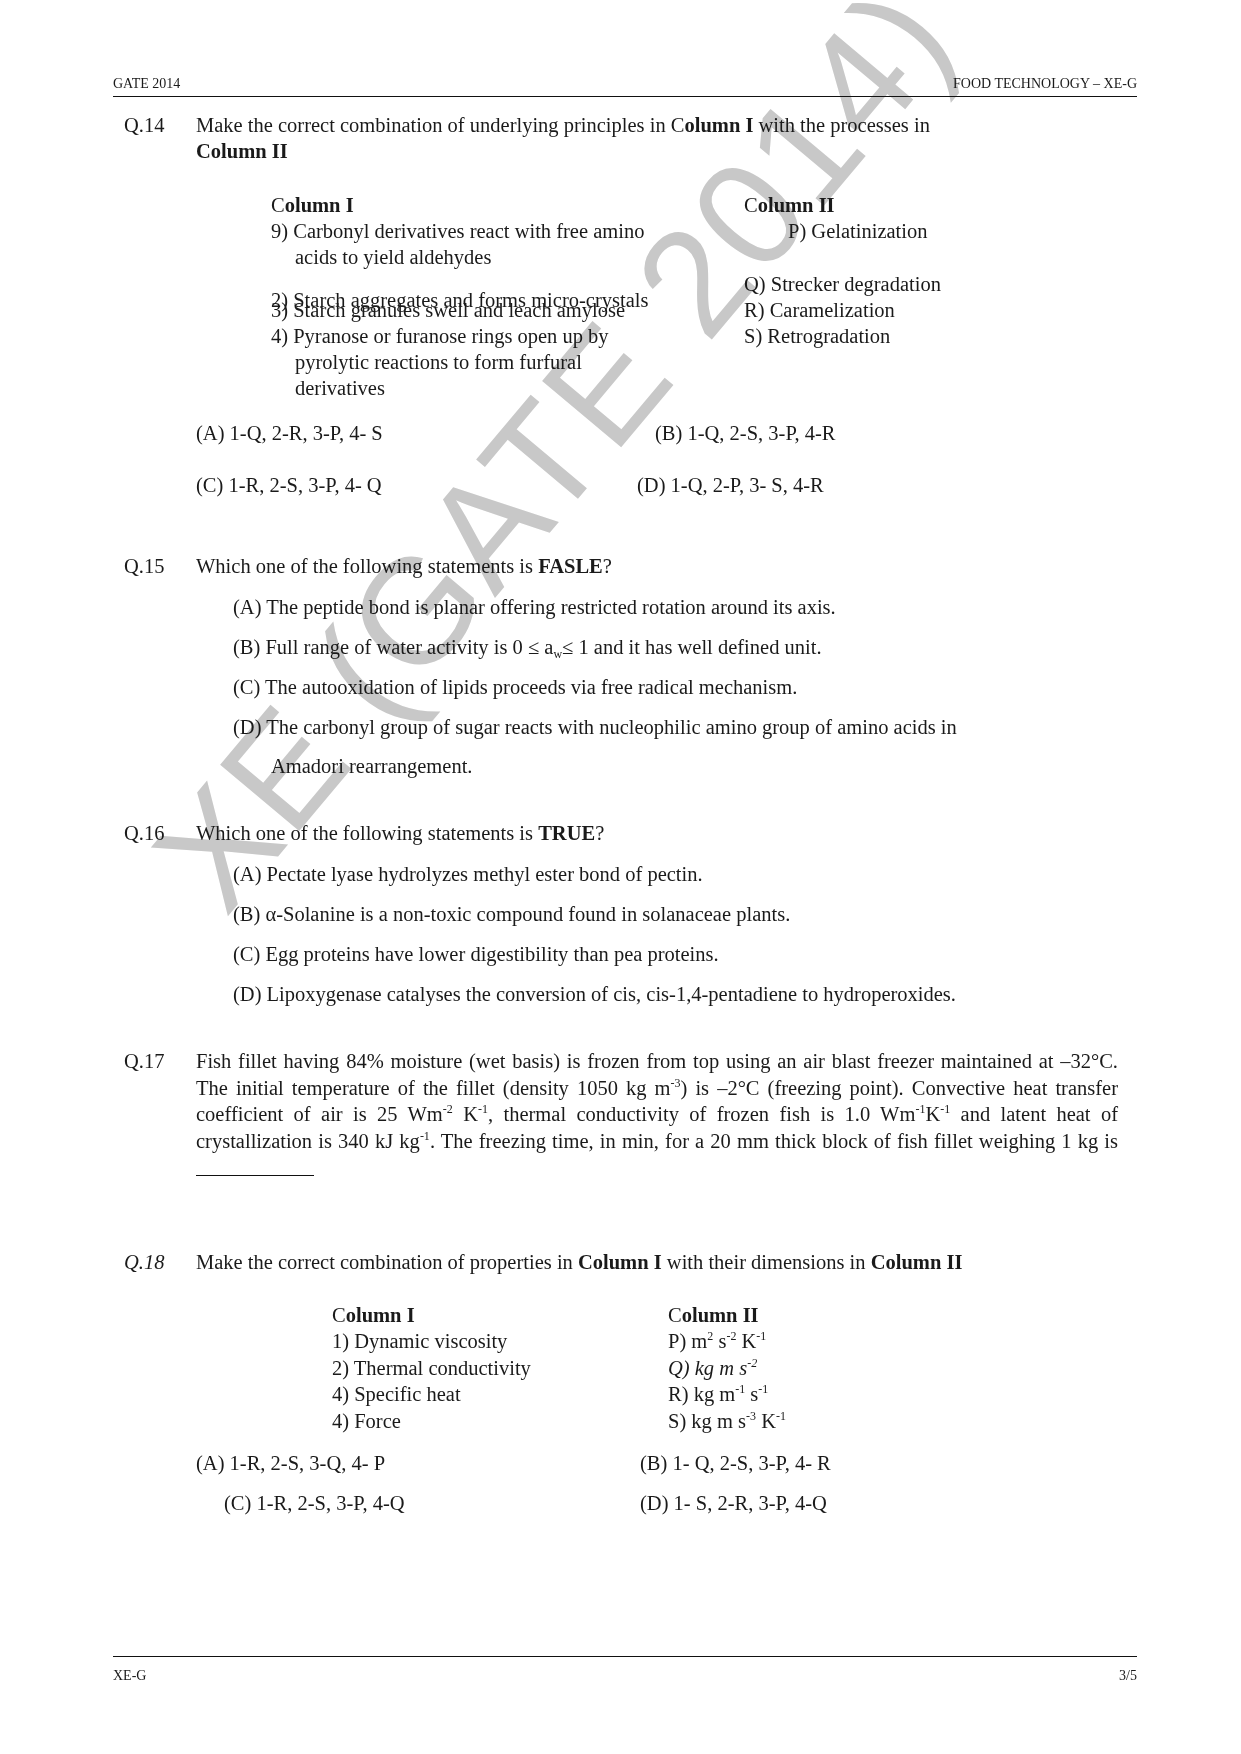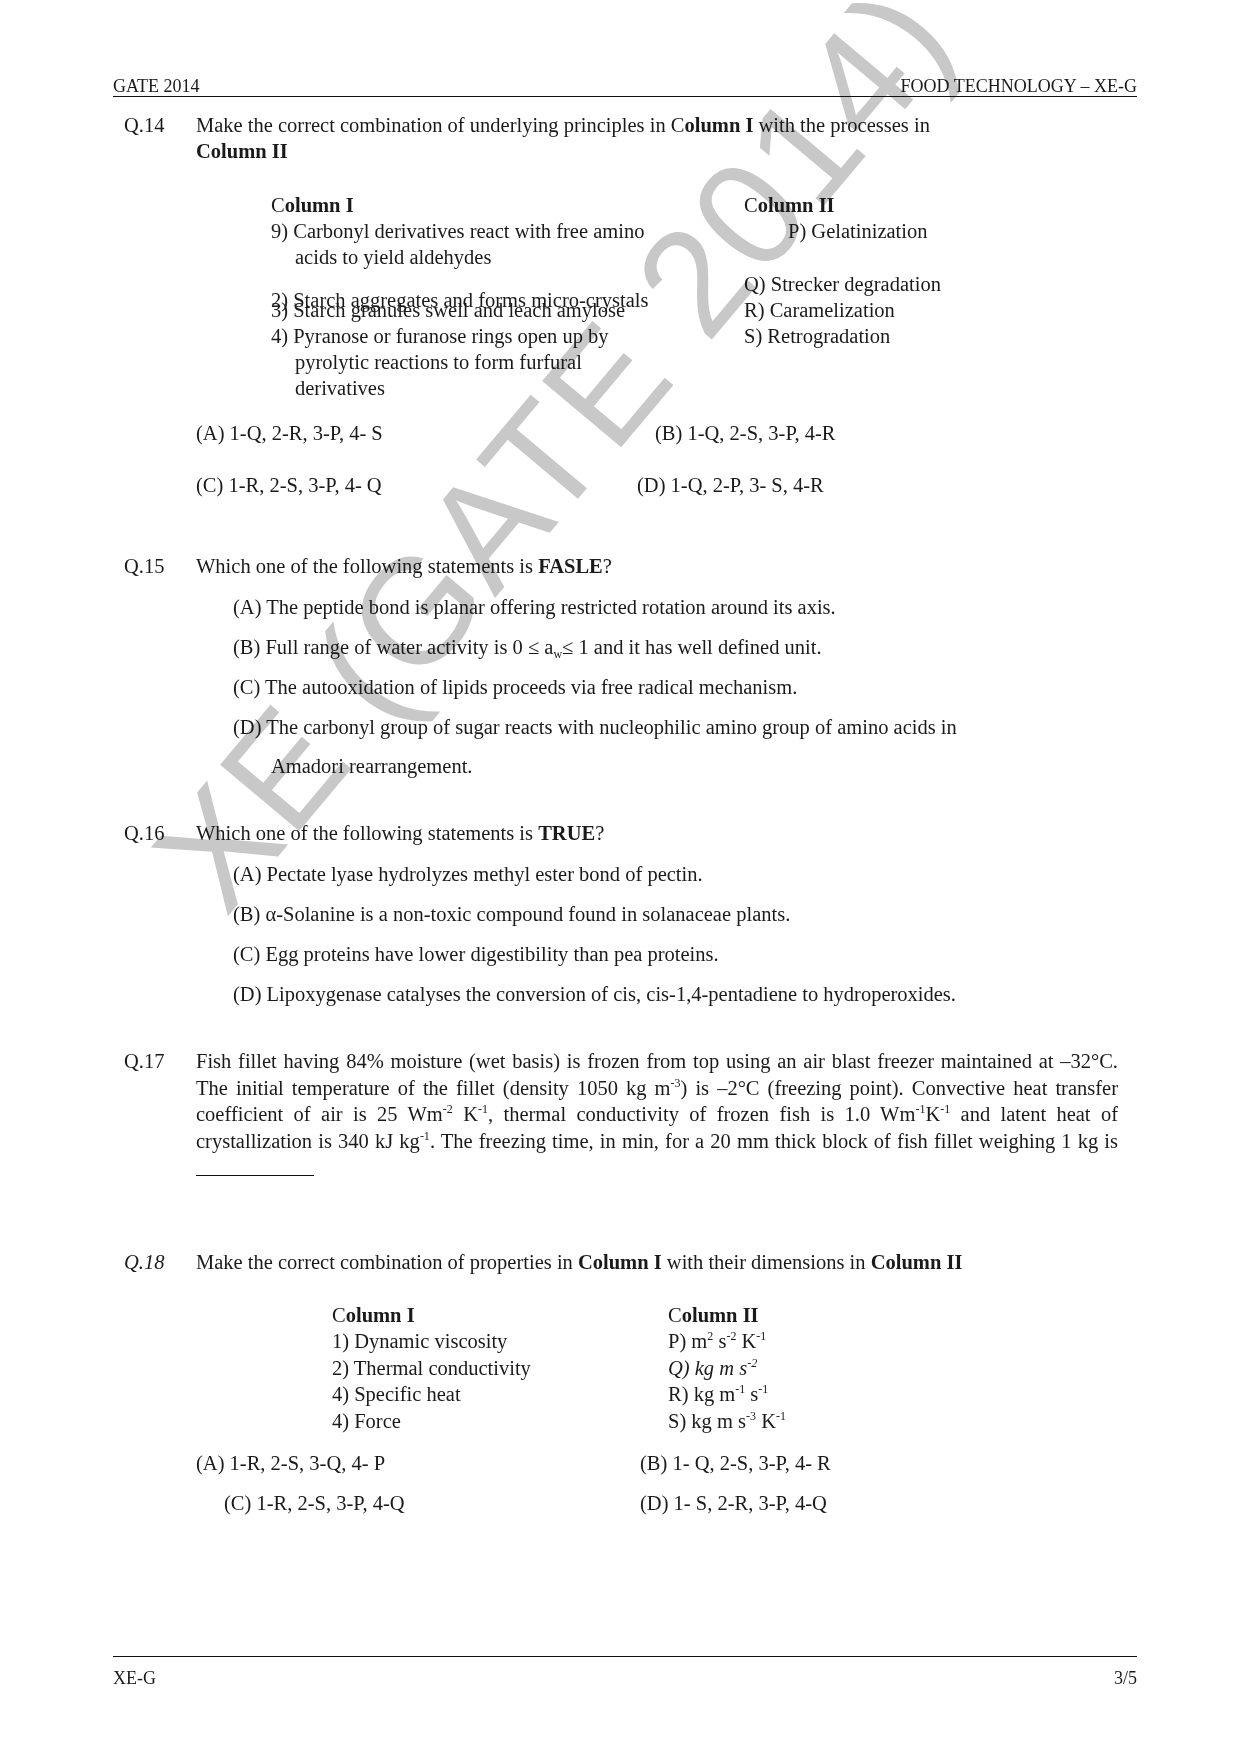--- a/index.html
+++ b/index.html
@@ -2,21 +2,21 @@
 <html><head>
 <meta charset="utf-8">
 <style>
   html, body { margin: 0; padding: 0; background: #ffffff; }
   body {
     width: 1241px; height: 1754px; position: relative; overflow: hidden;
     font-family: "Liberation Serif", "DejaVu Serif", serif;
     color: #1a1a1a;
   }
   .abs { position: absolute; white-space: nowrap; }
-  .hdr { font-size: 18px; top: 76px; }
+  .hdr { font-size: 14px; top: 76px; }
   .rule { position: absolute; left: 113px; width: 1024px; height: 0; border-top: 1.5px solid #111; }
   .q { font-size: 20.5px; line-height: 26px; }
   .qnum { left: 124px; }
   .stem { left: 196px; }
   .b { font-weight: bold; }
   sup, sub { font-size: 12px; line-height: 0; }
   sup { vertical-align: 8px; }
   sub { vertical-align: -4px; }
   .para {
     position: absolute; left: 196px; width: 922px; font-size: 20.5px; line-height: 26.6px;

